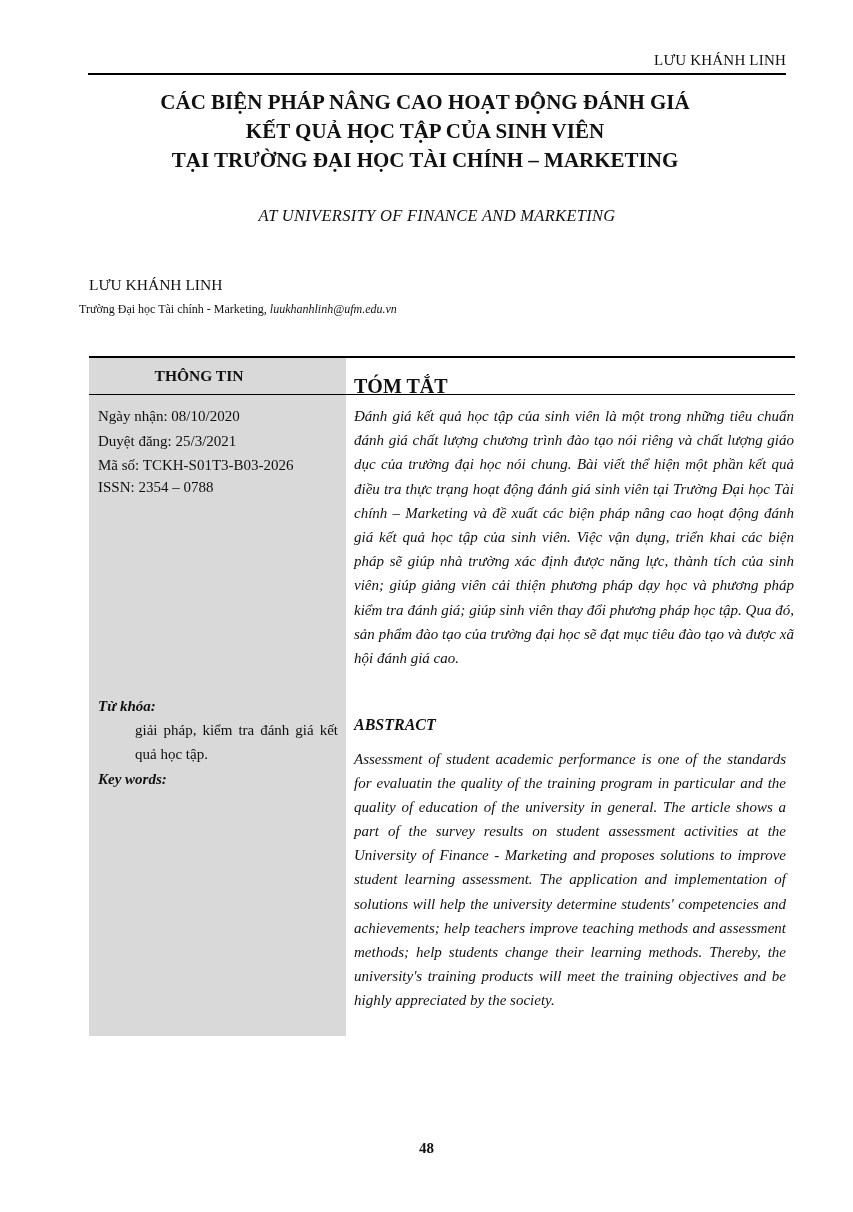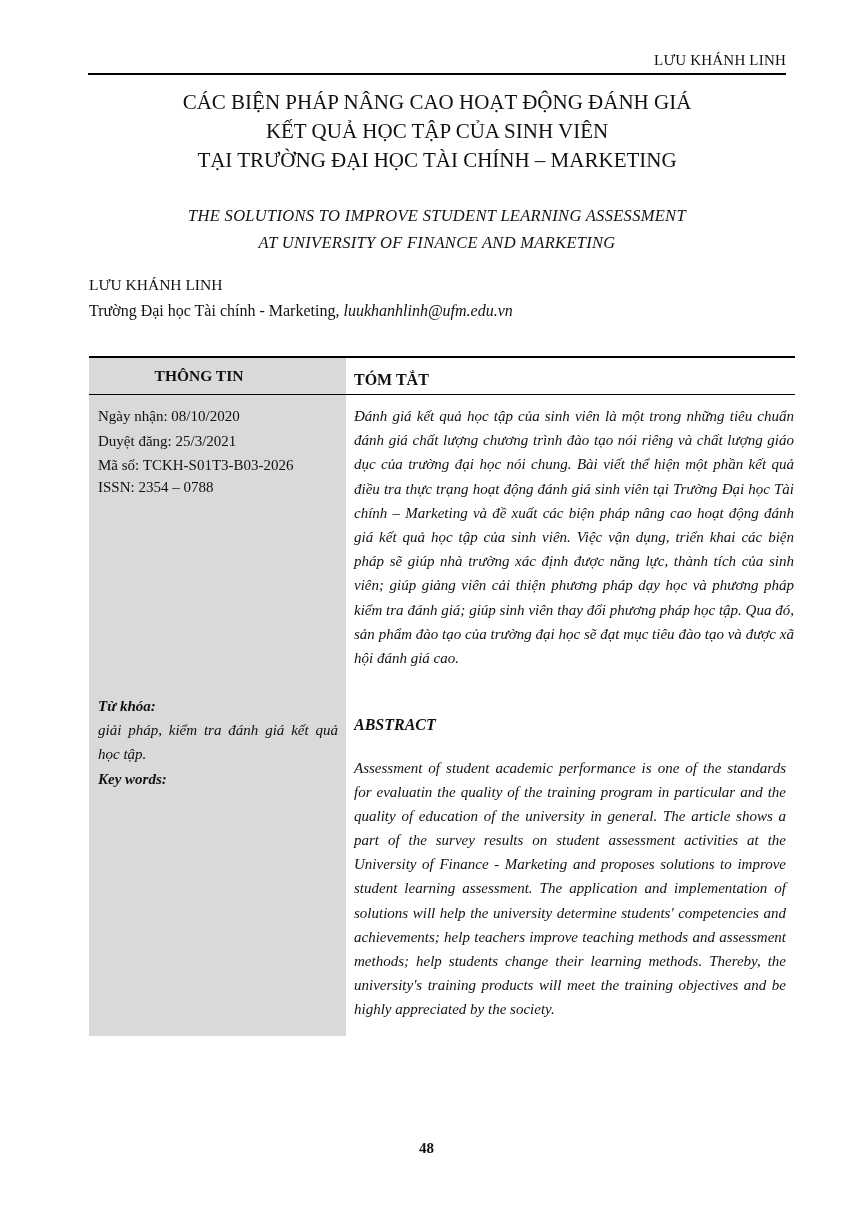--- a/index.html
+++ b/index.html
@@ -9,98 +9,97 @@
   }
   .running-head {
     position: absolute; right: 67px; top: 52px;
     font-size: 15px; letter-spacing: 0.2px;
   }
   .head-rule {
     position: absolute; left: 88px; width: 698px; top: 73px;
     border-top: 2px solid #000;
   }
   .title {
-    position: absolute; left: 88px; width: 698px; top: 88px;
-    text-align: center; font-weight: normal; font-size: 21px; line-height: 29px;
+    position: absolute; left: 76px; width: 698px; top: 88px;
+    text-align: center; font-weight: bold; font-size: 21px; line-height: 29px;
   }
   .title div { white-space: nowrap; }
   .en-title {
     position: absolute; left: 88px; width: 698px; top: 202px;
     text-align: center; font-style: italic; font-size: 16.5px; line-height: 27px;
     letter-spacing: 0.3px;
   }
   .author {
     position: absolute; left: 89px; top: 276px; font-size: 15.5px;
   }
   .affil {
-    position: absolute; left: 89px; top: 302px; font-size: 16px;
+    position: absolute; left: 79px; top: 302px; font-size: 12px;
   }
   .affil .email { font-style: italic; }
   .info-table {
     position: absolute; left: 89px; top: 356px; width: 706px;
   }
   .top-rule { position: absolute; left: 0; top: 0; width: 706px; border-top: 2px solid #000; }
   .left-col {
     position: absolute; left: 0; top: 2px; width: 257px; height: 678px;
     background: #d9d9d9;
   }
   .hdr-left {
     position: absolute; left: 0; top: 2px; width: 220px; height: 36px;
     display: flex; align-items: center; justify-content: center;
     font-weight: bold; font-size: 15.5px;
   }
   .hdr-right {
-    position: absolute; left: 265px; top: 6px; height: 36px;
+    position: absolute; left: 265px; top: 12px; height: 36px;
     display: flex; align-items: center;
-    font-weight: bold; font-size: 16px;
+    font-weight: bold; font-size: 20px;
   }
   .hdr-rule { position: absolute; left: 0; top: 38px; width: 706px; border-top: 1px solid #000; }
   .meta {
     position: absolute; left: 9px; top: 48px; width: 240px;
     font-size: 15px; line-height: 24.5px;
   }
   .meta div { white-space: nowrap; }
   .meta .issn { line-height: 18px; }
   .keywords {
     position: absolute; left: 9px; top: 338px; width: 240px;
     font-size: 15px; line-height: 24.2px; text-align: justify;
   }
   .kw-head { font-weight: bold; font-style: italic; }
-  .kw-body { font-style: italic; text-align: justify; text-align-last: left; }
+  .kw-body { text-align: justify; text-align-last: left; margin-left: 37px; }
   .summary {
     position: absolute; left: 265px; top: 48px; width: 440px;
     font-style: italic; font-size: 15px; line-height: 24.2px; text-align: justify;
   }
   .abstract-head {
     position: absolute; left: 265px; top: 360px;
     font-weight: bold; font-style: italic; font-size: 16px;
   }
   .abstract {
     position: absolute; left: 265px; top: 391px; width: 432px;
-    font-style: italic; font-size: 15px; line-height: 24.1px; text-align: justify; margin-top: 9px;
+    font-style: italic; font-size: 15px; line-height: 24.1px; text-align: justify;
   }
   .page-number {
     position: absolute; left: 0; width: 853px; top: 1140px;
     text-align: center; font-weight: bold; font-size: 15px;
   }
 </style>
 </head>
 <body>
 
 <div class="running-head">LƯU KHÁNH LINH</div>
 <div class="head-rule"></div>
 
 <div class="title">
   <div>CÁC BIỆN PHÁP NÂNG CAO HOẠT ĐỘNG ĐÁNH GIÁ</div>
   <div>KẾT QUẢ HỌC TẬP CỦA SINH VIÊN</div>
   <div>TẠI TRƯỜNG ĐẠI HỌC TÀI CHÍNH – MARKETING</div>
 </div>
 
 <div class="en-title">
-  <div>THE SOLUTIONS TO IMPROVE STUDENT LEARNING ASSESSMENT</div>
   <div>AT UNIVERSITY OF FINANCE AND MARKETING</div>
 </div>
 
 <div class="author">LƯU KHÁNH LINH</div>
 <div class="affil"><span>Trường Đại học Tài chính - Marketing, </span><span class="email">luukhanhlinh@ufm.edu.vn</span></div>
 
 <div class="info-table">
   <div class="top-rule"></div>
   <div class="left-col"></div>
   <div class="hdr-left">THÔNG TIN</div>

